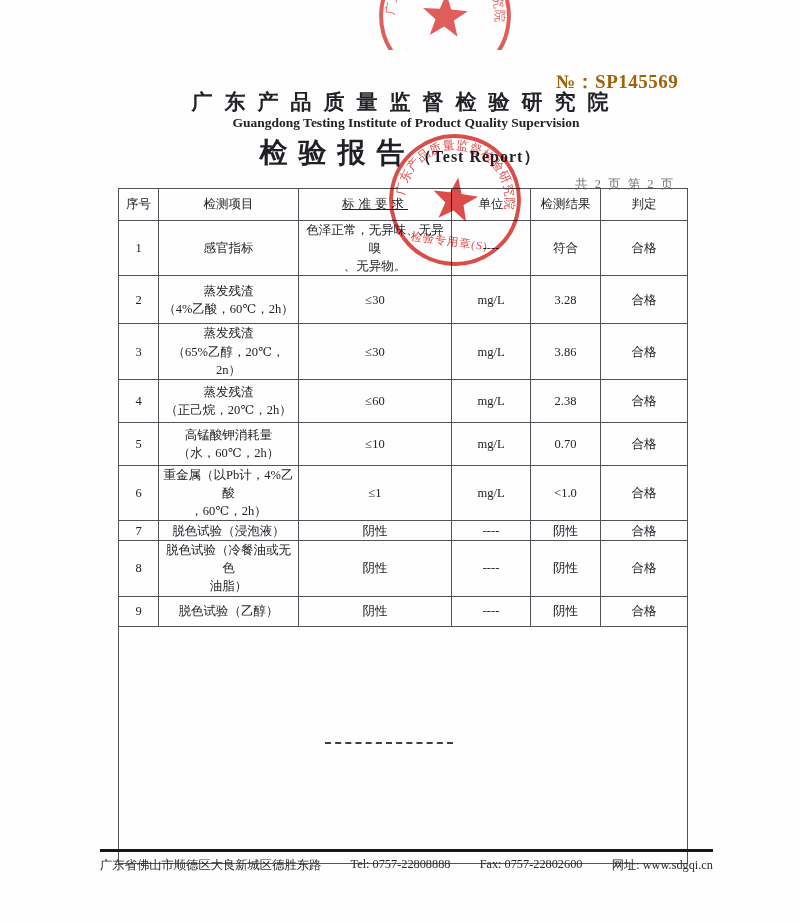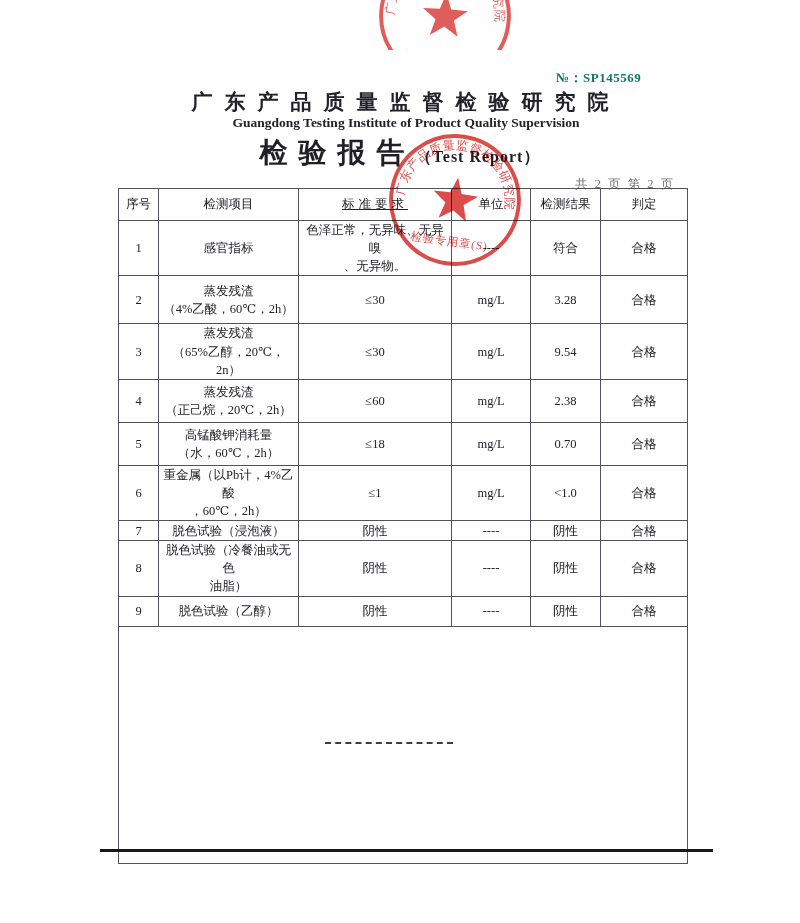--- a/index.html
+++ b/index.html
@@ -8,21 +8,21 @@
     background:#ffffff;
     font-family:"Liberation Serif","DejaVu Serif",serif;
     color:#26262b;
     position:relative;
     overflow:hidden;
   }
   .page{position:absolute;left:0;top:0;width:800px;height:923px;background:#fefefe;}
 
   .report-no{
     position:absolute;left:556px;top:69px;width:200px;
-    font-size:13px;font-weight:bold;letter-spacing:.5px;color:#0f766e;
+    font-size:19px;font-weight:bold;letter-spacing:.5px;color:#a16207;
   }
   .institute-cn{
     position:absolute;left:0;top:88px;width:800px;text-align:center;
     font-size:21px;font-weight:bold;letter-spacing:12px;color:#222227;
     white-space:nowrap;text-indent:12px;
   }
   .institute-en{
     position:absolute;left:0;top:115px;width:796px;text-align:center;
     font-size:13.5px;font-weight:bold;color:#222227;margin-left:8px;
   }
@@ -130,35 +130,35 @@
           <td>≤30</td>
           <td>mg/L</td>
           <td>3.28</td>
           <td>合格</td>
         </tr>
         <tr style="height: 47px;">
           <td>3</td>
           <td>蒸发残渣<br>（65%乙醇，20℃，2n）</td>
           <td>≤30</td>
           <td>mg/L</td>
-          <td>9.54</td>
+          <td>3.86</td>
           <td>合格</td>
         </tr>
         <tr style="height: 43px;">
           <td>4</td>
           <td>蒸发残渣<br>（正己烷，20℃，2h）</td>
           <td>≤60</td>
           <td>mg/L</td>
           <td>2.38</td>
           <td>合格</td>
         </tr>
         <tr style="height: 43px;">
           <td>5</td>
           <td>高锰酸钾消耗量<br>（水，60℃，2h）</td>
-          <td>≤18</td>
+          <td>≤10</td>
           <td>mg/L</td>
           <td>0.70</td>
           <td>合格</td>
         </tr>
         <tr style="height: 40px;">
           <td>6</td>
           <td>重金属（以Pb计，4%乙酸<br>，60℃，2h）</td>
           <td>≤1</td>
           <td>mg/L</td>
           <td>&lt;1.0</td>
@@ -216,14 +216,20 @@
       </defs>
       <text class="stamp-text" font-size="14" letter-spacing="0.5">
         <textPath href="#arc2" startOffset="50%" text-anchor="middle">广东产品质量监督检验研究院</textPath>
       </text>
       <polygon class="stamp-red" points="80,54 86.5,72.1 105.7,72.7 90.5,84.4 95.9,102.8 80,92 64.1,102.8 69.5,84.4 54.3,72.7 73.5,72.1"></polygon>
       <text class="stamp-text" x="80" y="132" font-size="13" letter-spacing="1" text-anchor="middle">检验专用章(S)</text>
     </svg>
   </div>
 
   <div class="footer-rule"></div>
+  <div class="footer-line">
+    <span>广东省佛山市顺德区大良新城区德胜东路</span>
+    <span>Tel: 0757-22808888</span>
+    <span>Fax: 0757-22802600</span>
+    <span>网址: www.sdgqi.cn</span>
+  </div>
 
 </div>
 
 </body></html>

